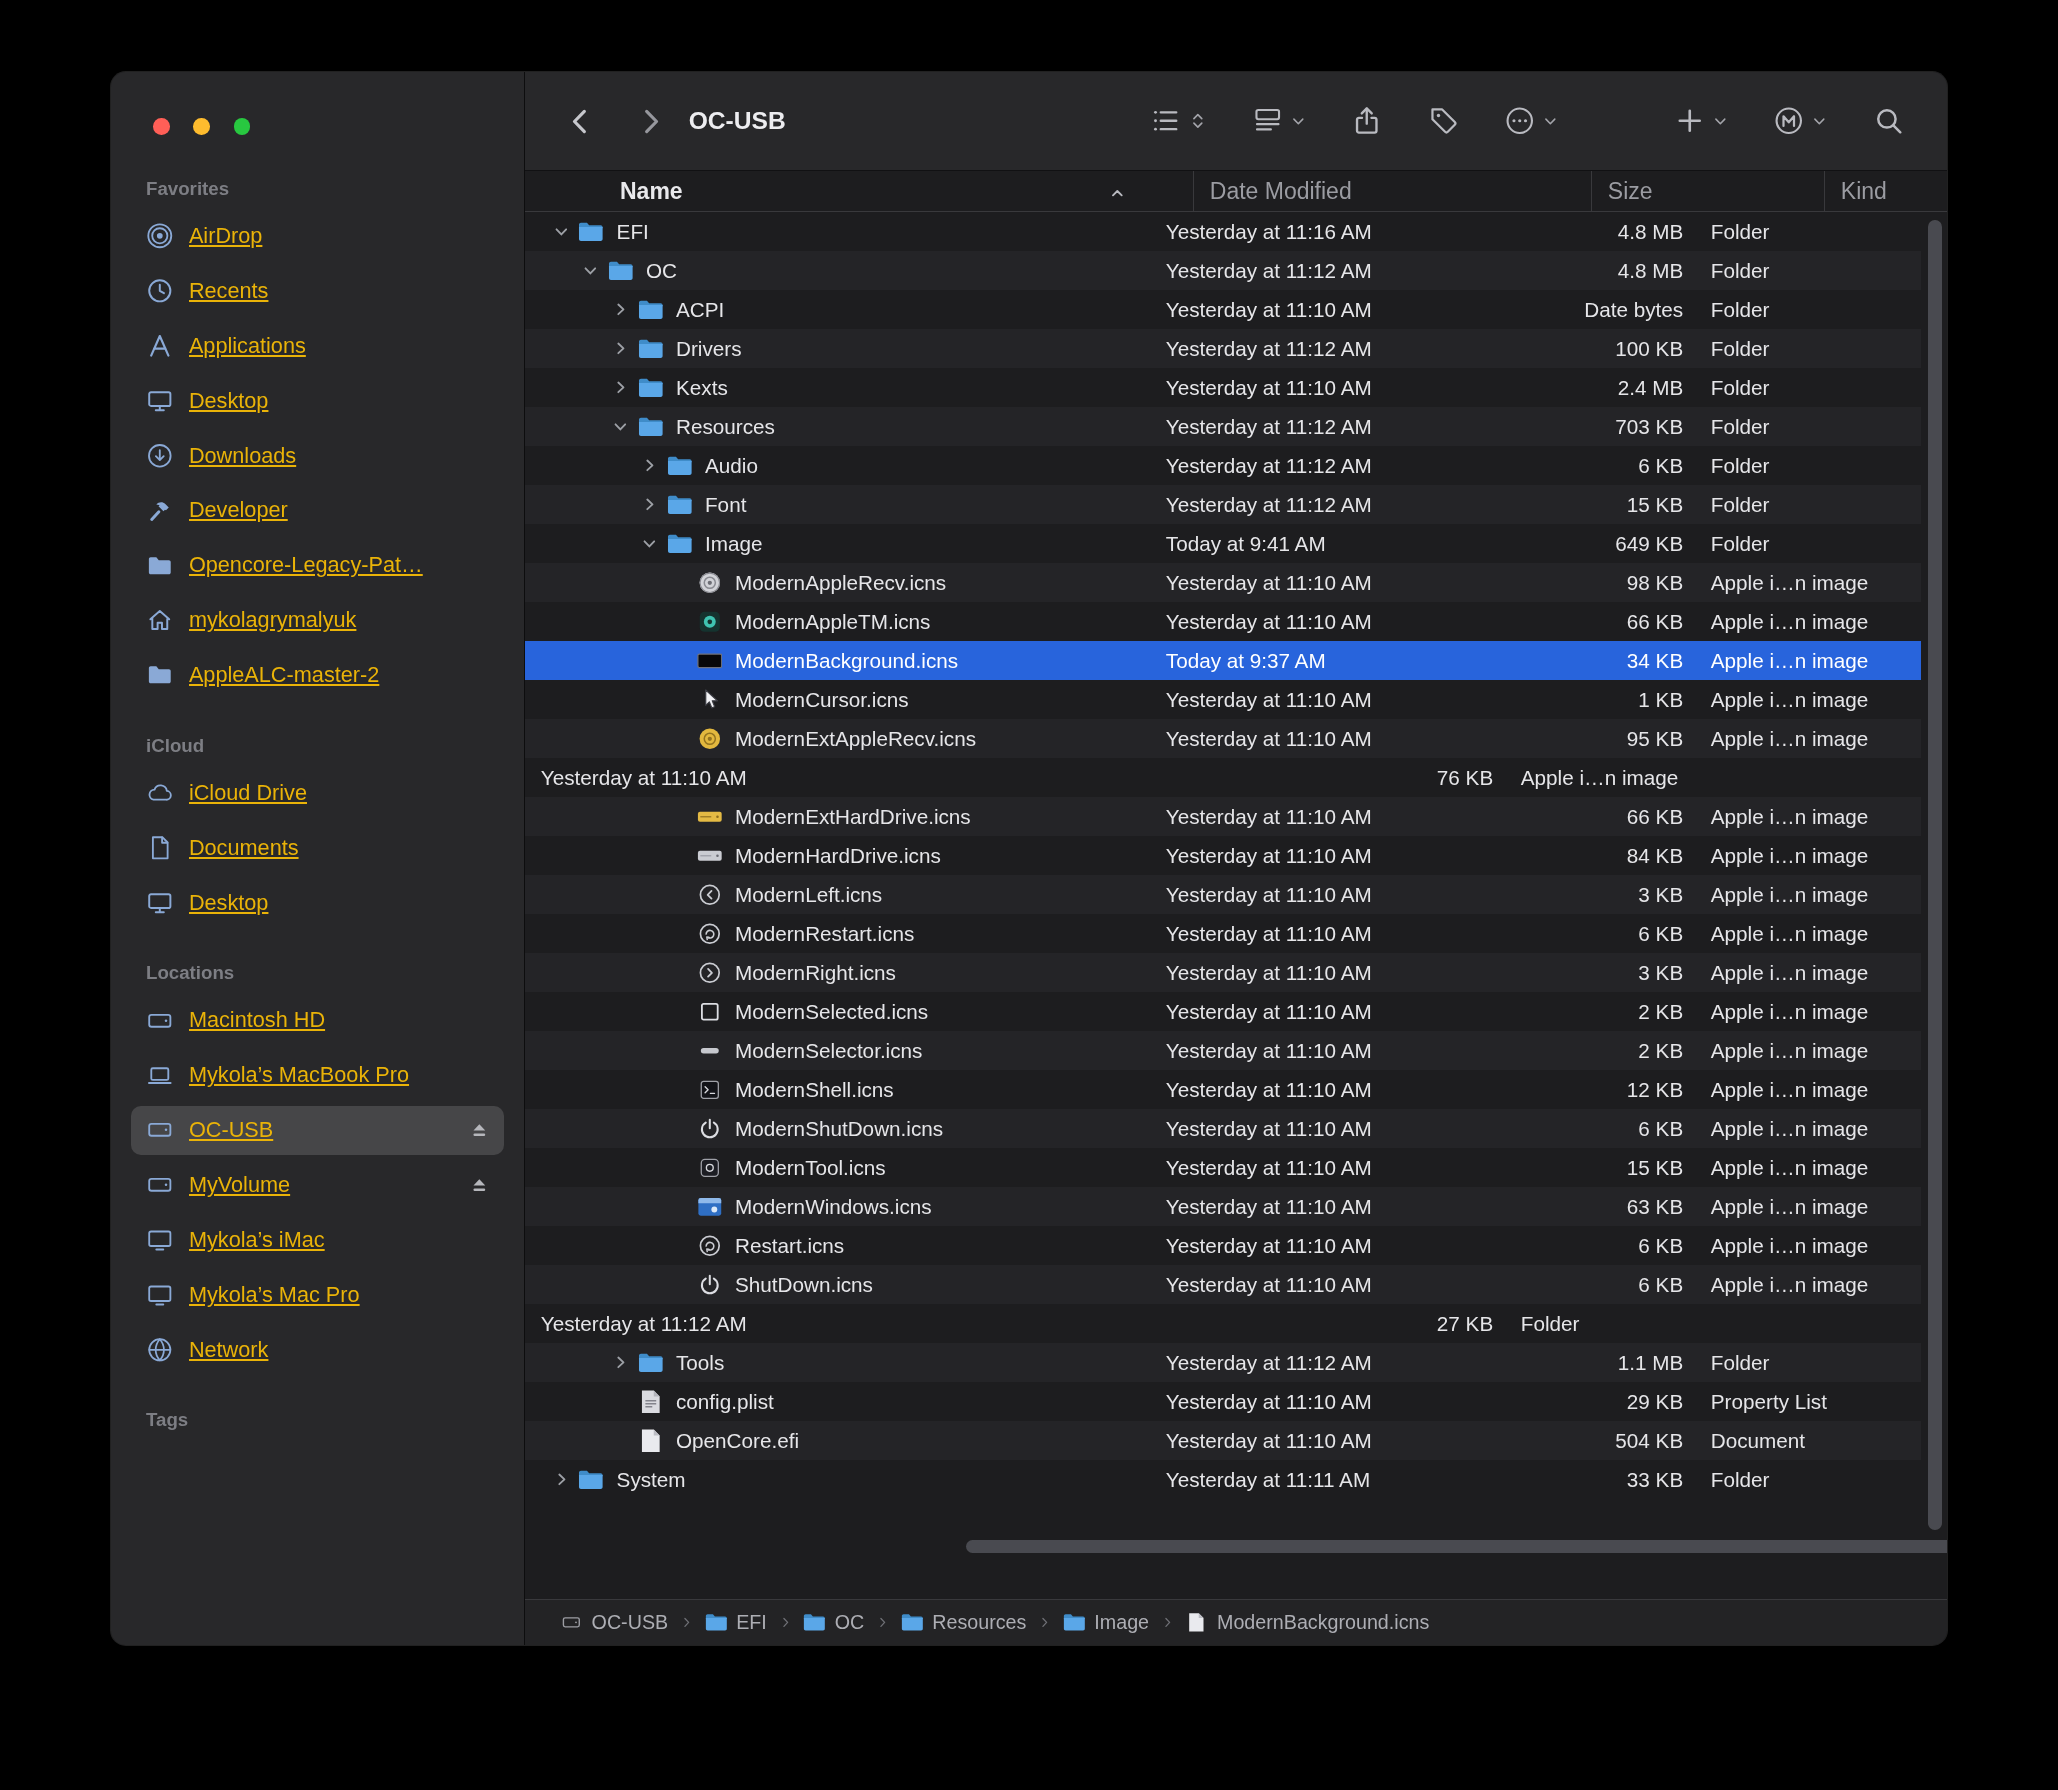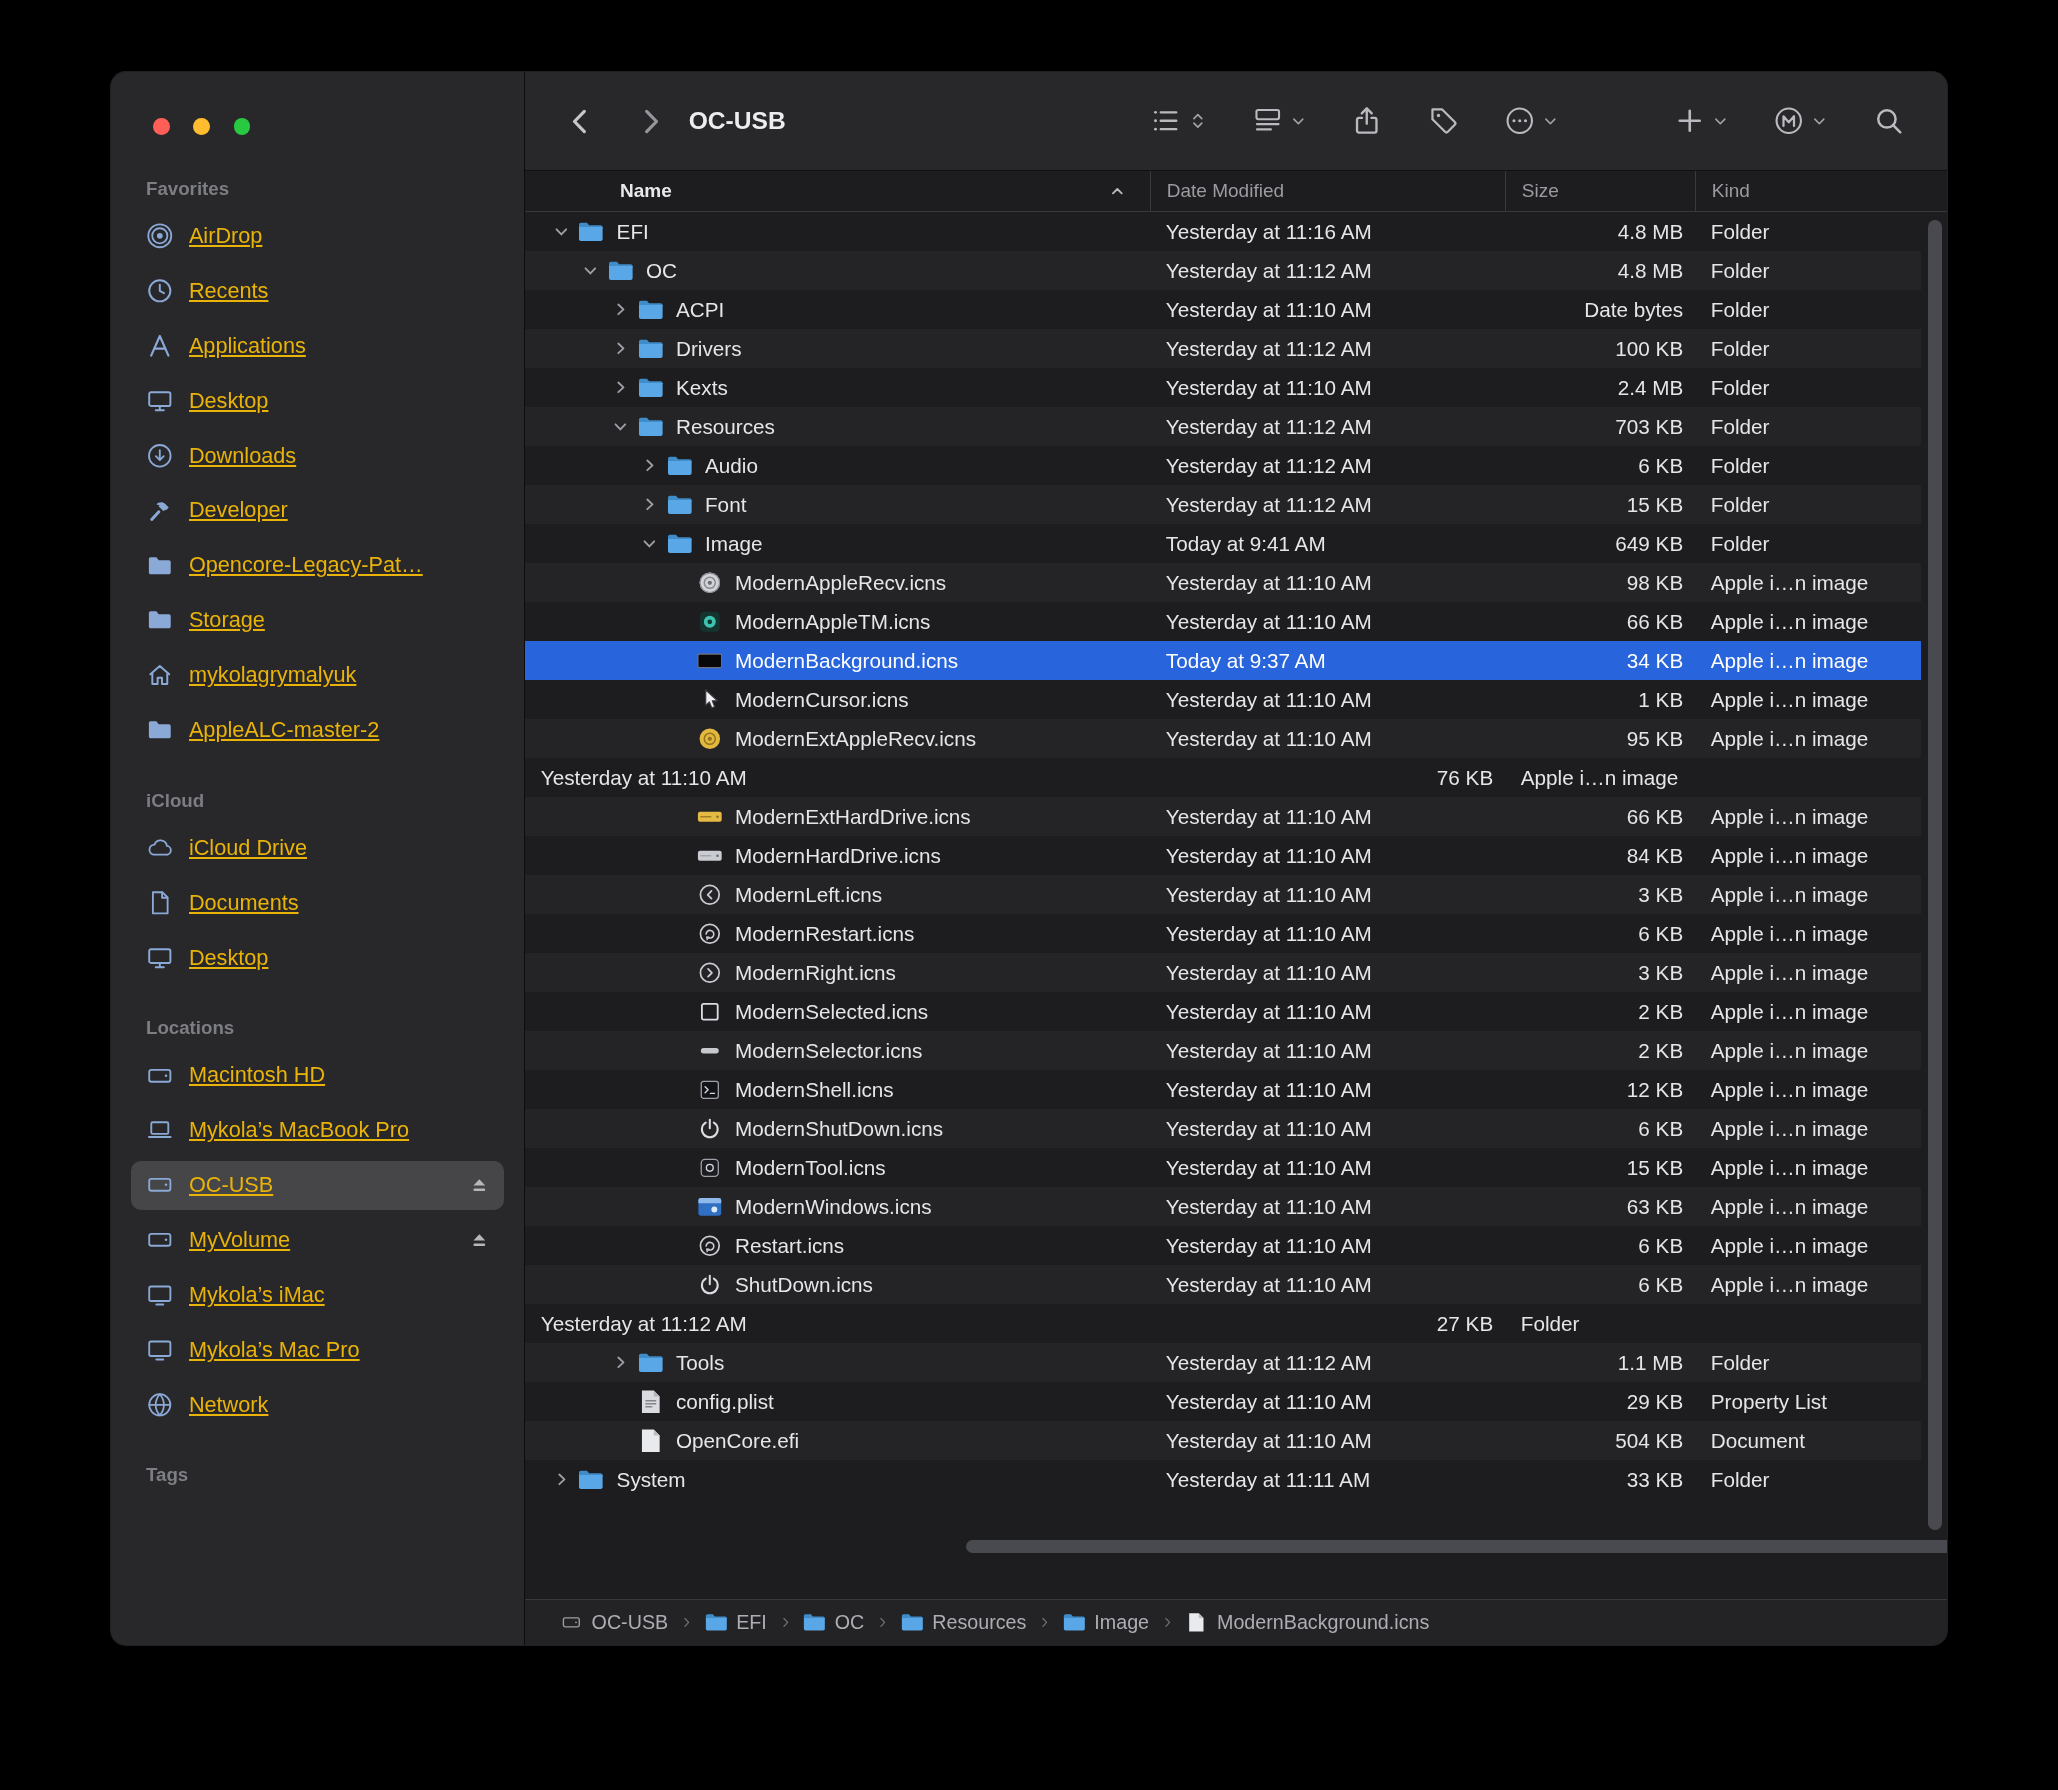--- a/index.html
+++ b/index.html
@@ -62,21 +62,21 @@
   .tctl.extra { margin-left: 116px; }
   .tctl-icon { width: 31.5px; height: 31.5px; }
   .tctl-chev { width: 16.7px; height: 16.7px; margin-left: 5.9px; color: #a3a4aa; }
   .tctl-chev.updown { width: 19.7px; height: 19.7px; }
   
   .list-header {
     flex: 0 0 41px; height: 41px;
     display: grid; grid-template-columns: 625px 355px 190px 1fr;
     align-items: stretch;
     border-bottom: 1px solid #39393c;
-    font-size: 19px; color: #9b9ca2;
+    font-size: 23px; color: #9b9ca2; gap: 43px;
   }
   .hc { display: flex; align-items: center; padding-left: 15.8px; border-left: 1px solid #39393c; }
   .hc-name { border-left: none; padding-left: 95px; justify-content: space-between; color: #e9e9ec; font-weight: 600; }
   .sort { width: 18.7px; height: 18.7px; color: #b9bac0; margin-right: 23.6px; }
   
   .list-wrap { flex: 1; position: relative; overflow: hidden; }
   .file-list { margin-right: 25.6px; }
   .row {
     display: grid; grid-template-columns: 625px 355px 190px 1fr;
     height: 39px; align-items: center;
@@ -188,28 +188,20 @@
             <span class="sb-icon icn">
               <svg viewBox="0 0 24 24">
                 <path d="M2.5 6.2c0-.9.7-1.6 1.6-1.6h4.9l2.1 2.6h8.8c.9 0 1.6.7 1.6 1.6v9c0 .9-.7 1.6-1.6 1.6H4.1c-.9 0-1.6-.7-1.6-1.6z" fill="currentColor"></path>
               </svg>
             </span>
             <span class="sb-label">Opencore-Legacy-Pat…</span>
           </div>
           <div class="sb-item">
             <span class="sb-icon icn">
               <svg viewBox="0 0 24 24">
-                <path d="M2.5 6.2c0-.9.7-1.6 1.6-1.6h4.9l2.1 2.6h8.8c.9 0 1.6.7 1.6 1.6v9c0 .9-.7 1.6-1.6 1.6H4.1c-.9 0-1.6-.7-1.6-1.6z" fill="currentColor"></path>
-              </svg>
-            </span>
-            <span class="sb-label">Storage</span>
-          </div>
-          <div class="sb-item">
-            <span class="sb-icon icn">
-              <svg viewBox="0 0 24 24">
                 <path d="M3.8 11.6L12 4.4l8.2 7.2M5.5 10.2V20h4.6v-5.4h3.8V20h4.6v-9.8" fill="none" stroke="currentColor" stroke-linecap="round" stroke-linejoin="round" stroke-width="1.7"></path>
               </svg>
             </span>
             <span class="sb-label">mykolagrymalyuk</span>
           </div>
           <div class="sb-item">
             <span class="sb-icon icn">
               <svg viewBox="0 0 24 24">
                 <path d="M2.5 6.2c0-.9.7-1.6 1.6-1.6h4.9l2.1 2.6h8.8c.9 0 1.6.7 1.6 1.6v9c0 .9-.7 1.6-1.6 1.6H4.1c-.9 0-1.6-.7-1.6-1.6z" fill="currentColor"></path>
               </svg>

